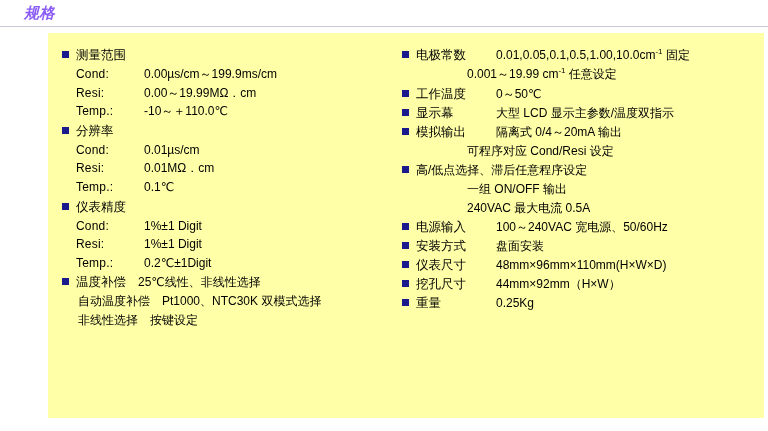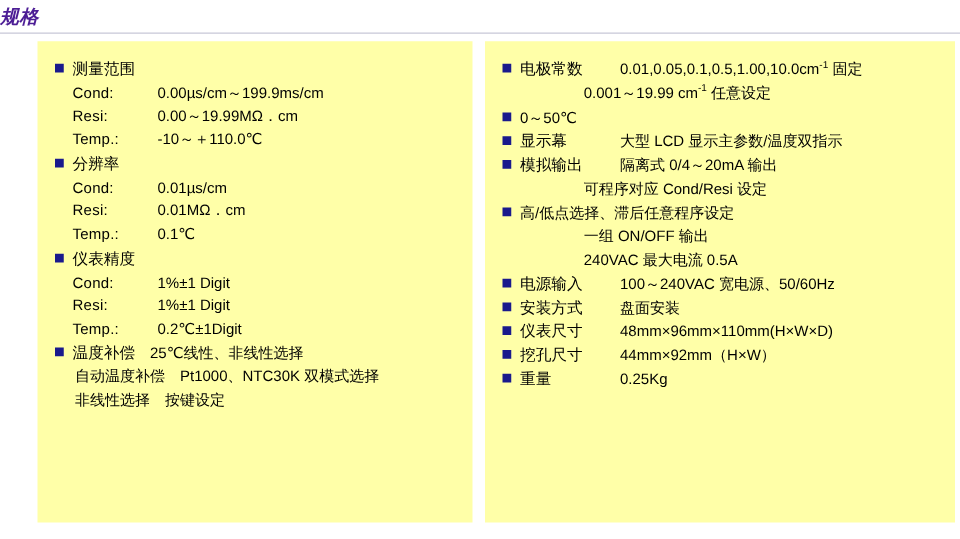--- a/index.html
+++ b/index.html
@@ -9,26 +9,26 @@
   }
   body {
     width: 768px;
     height: 431px;
     font-family: "Liberation Sans", "DejaVu Sans", sans-serif;
     position: relative;
     overflow: hidden;
   }
   .page-title {
     position: absolute;
-    left: 0;
+    left: 24px;
     top: 4px;
     font-size: 15px;
     font-weight: bold;
     font-style: italic;
-    color: #4c1d95;
+    color: #8b5cf6;
     letter-spacing: 0.5px;
   }
   .title-rule {
     position: absolute;
     left: 0px;
     top: 26px;
     width: 768px;
     height: 1px;
     background: #c8c8d8;
   }
@@ -39,21 +39,21 @@
     width: 768px;
     height: 390px;
   }
   .panel {
     position: absolute;
     top: 0;
     background: #ffffa8;
     height: 385px;
   }
   .panel-left {
-    left: 30px;
+    left: 48px;
     width: 348px;
   }
   .panel-right {
     left: 388px;
     width: 376px;
   }
   .spec-list {
     list-style: none;
     margin: 0;
     padding: 14px 0 0 0;
@@ -224,20 +224,21 @@
           <span class="bullet"></span>
           <span class="group-label">电极常数</span>
           <span class="group-value">0.01,0.05,0.1,0.5,1.00,10.0cm<sup>-1</sup> 固定</span>
         </div>
         <div class="cont">0.001～19.99 cm<sup>-1</sup> 任意设定</div>
       </li>
 
       <li class="spec-group">
         <div class="group-head">
           <span class="bullet"></span>
+          <span class="group-label">工作温度</span>
           <span class="group-value">0～50℃</span>
         </div>
       </li>
 
       <li class="spec-group">
         <div class="group-head">
           <span class="bullet"></span>
           <span class="group-label">显示幕</span>
           <span class="group-value">大型 LCD 显示主参数/温度双指示</span>
         </div>

